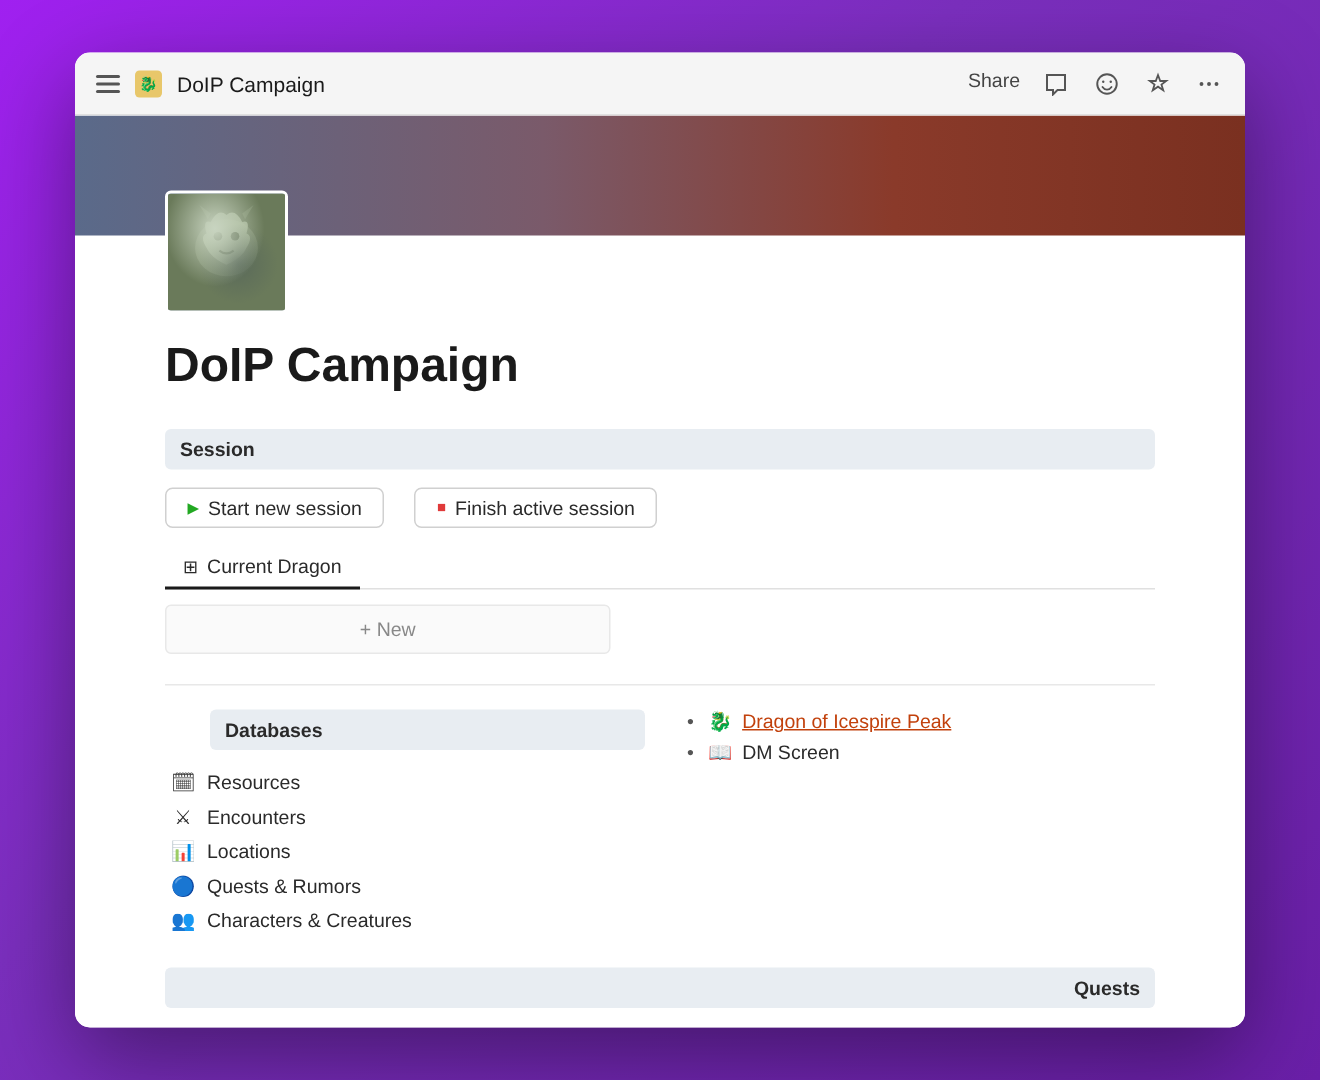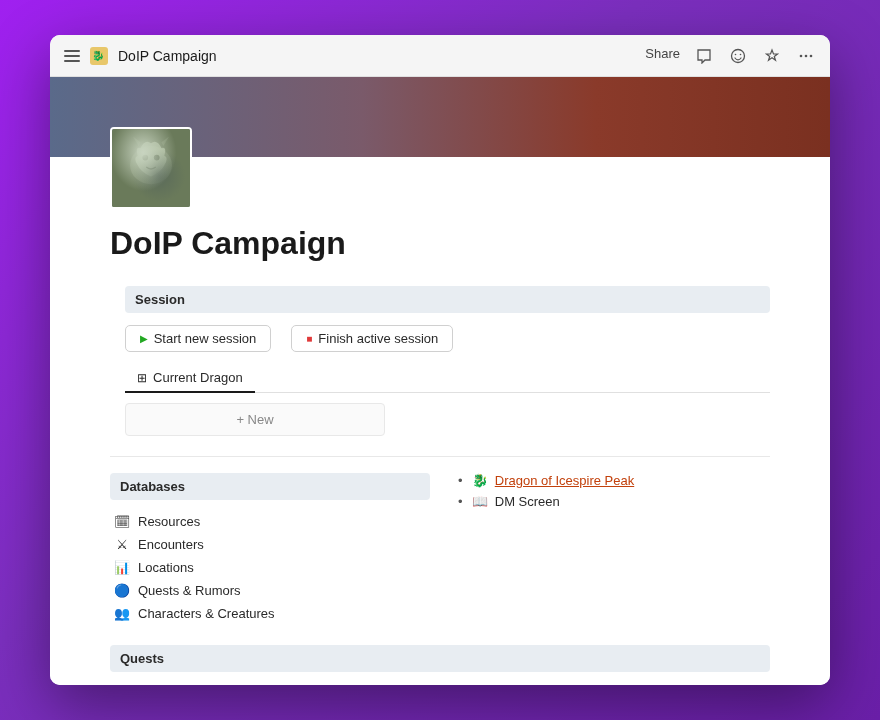--- a/index.html
+++ b/index.html
@@ -138,21 +138,20 @@
     .page-title {
       font-size: 32px;
       font-weight: 700;
       color: #1a1a1a;
       margin-bottom: 24px;
     }
     
     .section {
       padding: 0 60px;
       margin-bottom: 20px;
-      margin-left: 15px;
     }
     .section-header {
       background: #e8edf2;
       padding: 6px 10px;
       font-size: 13px;
       font-weight: 600;
       color: #2a2a2a;
       border-radius: 4px;
       margin-bottom: 12px;
     }
@@ -202,21 +201,21 @@
     .tab-icon {
       font-size: 12px;
     }
     .new-button-row {
       display: flex;
       align-items: flex-end;
       justify-content: center;
       padding: 8px;
       border: 1px solid #e8e8e8;
       border-radius: 4px;
-      width: 260px;
+      width: 297px;
       cursor: pointer;
       font-size: 13px;
       color: #888;
       background: #fafafa;
     }
     
     .divider {
       border: none;
       border-top: 1px solid #e8e8e8;
       margin: 16px 60px;
@@ -232,20 +231,21 @@
       flex: 1;
     }
     .col-header {
       background: #e8edf2;
       padding: 6px 10px;
       font-size: 13px;
       font-weight: 600;
       color: #2a2a2a;
       border-radius: 4px;
       margin-bottom: 10px;
+      margin-left: 30px;
     }
     .db-item {
       display: flex;
       align-items: center;
       gap: 8px;
       padding: 4px 4px;
       font-size: 13px;
       color: #2a2a2a;
       cursor: pointer;
       border-radius: 3px;
@@ -281,20 +281,21 @@
       padding: 0 60px;
       margin-bottom: 10px;
     }
     .quests-header {
       background: #e8edf2;
       padding: 6px 10px;
       font-size: 13px;
       font-weight: 600;
       color: #2a2a2a;
       border-radius: 4px;
+      text-align: right;
     }
   </style>
 </head>
 <body>
 
 <div class="window">
 
   <div class="titlebar">
     <div class="titlebar-left">
       <div class="hamburger-icon">

